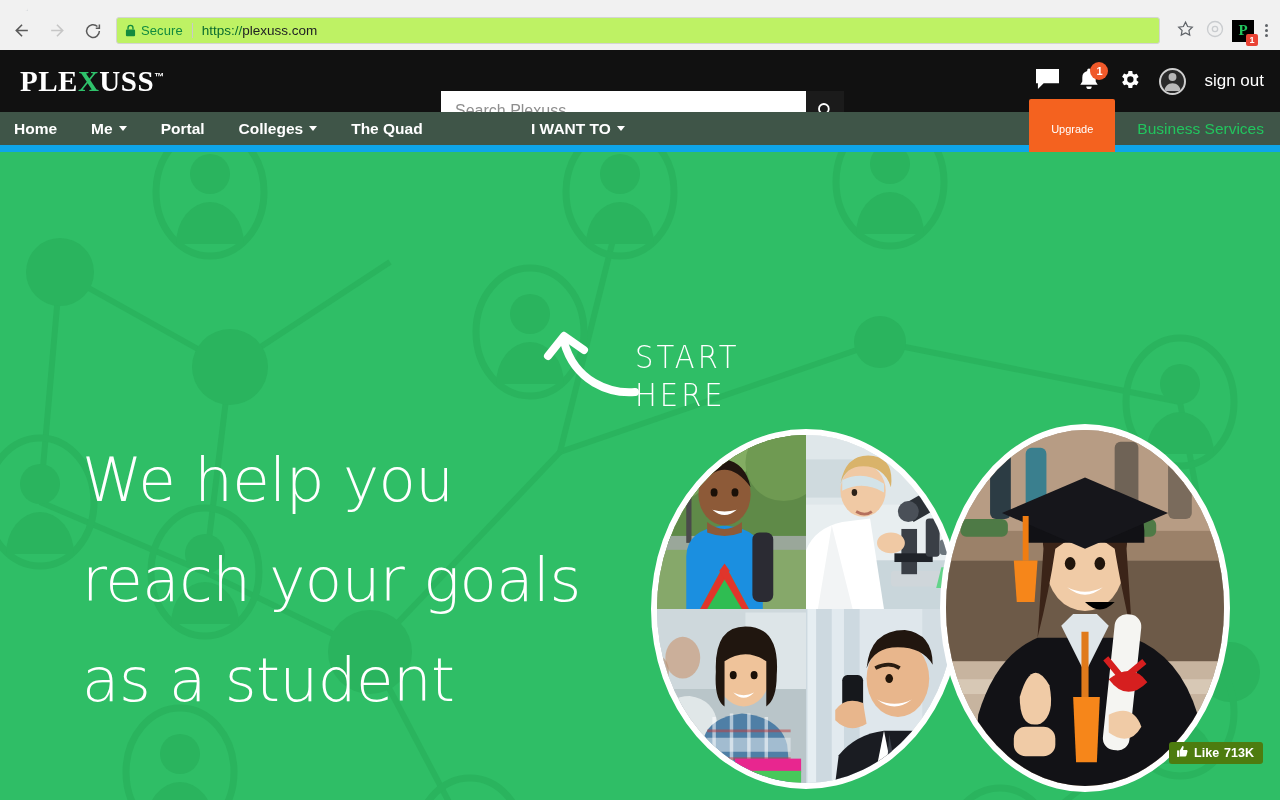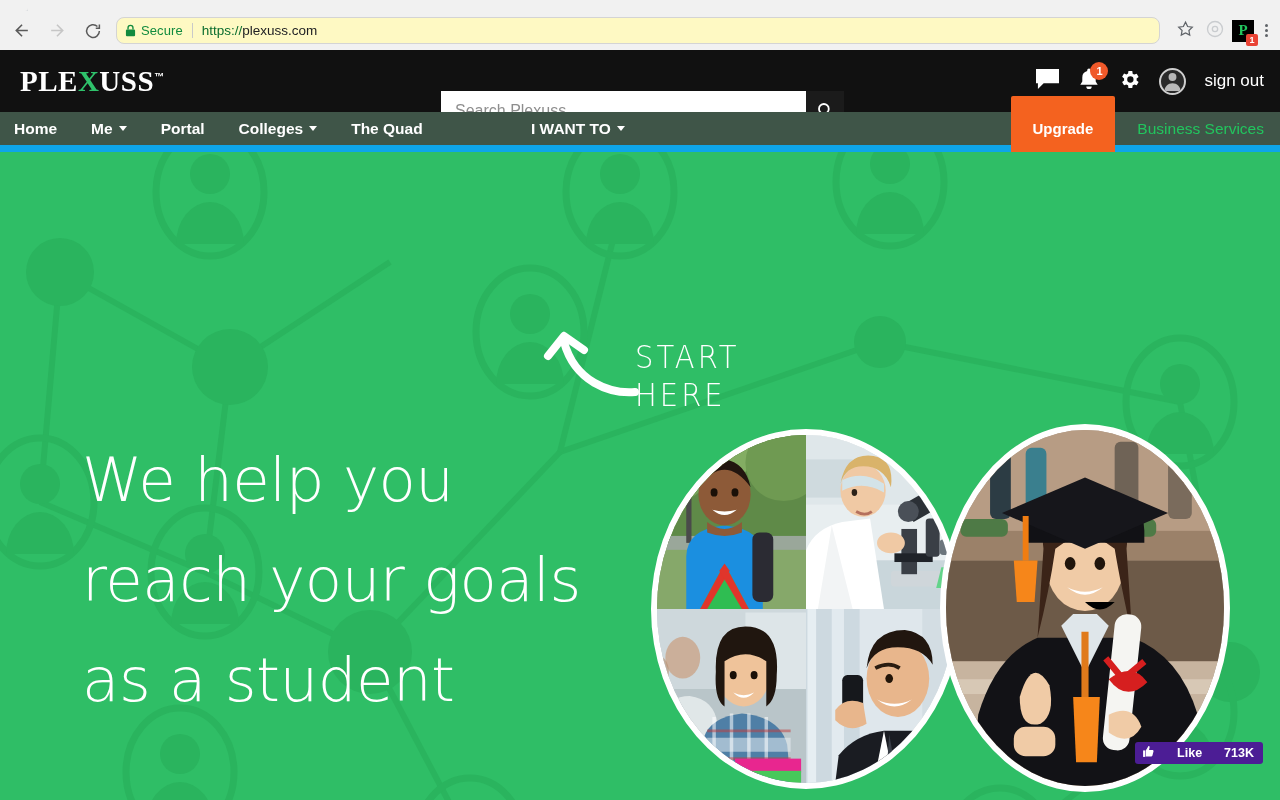--- a/index.html
+++ b/index.html
@@ -24,21 +24,21 @@
   }
   .nav-btn {
     width: 30px; height: 30px; margin-left: 6px;
     display: flex; align-items: center; justify-content: center;
     border-radius: 50%;
   }
   .nav-btn svg { display: block; }
 
   #omnibox-wrap { flex: 1; margin: 0 10px 0 8px; height: 27px; position: relative; }
   #omnibox {
-    height: 27px; background: #fef9c3; border: 1px solid #d4d4d4; border-radius: 8px;
+    height: 27px; background: #bef264; border: 1px solid #d4d4d4; border-radius: 3px;
     display: flex; align-items: center; padding: 0 8px;
   }
   #lock-icon { margin-right: 5px; display:flex; align-items:center; }
   #secure-text { color: #128b3e; font-size: 13px; letter-spacing: .1px; }
   #url-divider { width: 1px; height: 15px; background: #c9c9c9; margin: 0 9px; }
   #url-text { font-size: 13.5px; color: #202124; }
   #url-text .scheme { color: #0a6c2e; }
   #url-text .host { color: #202124; }
 
   .chrome-right { display: flex; align-items: center; padding-right: 6px; }
@@ -104,21 +104,21 @@
     cursor: pointer; white-space: nowrap; display: flex; align-items: center; gap: 6px;
   }
   .caret { width: 0; height: 0; border-left: 4.5px solid transparent; border-right: 4.5px solid transparent;
            border-top: 5px solid #ffffff; display: inline-block; }
   #nav-left { display: flex; align-items: center; }
   #nav-left .nav-item:nth-child(1){ margin-left: 14px; }
   #nav-left .nav-item { margin-right: 34px; }
   #nav-iwantto { position: absolute; left: 531px; }
   #nav-right { position: absolute; right: 16px; display: flex; align-items: center; gap: 22px; }
   #upgrade-btn {
-    background: #f4621f; color: #fff; font-size: 15px; font-weight: bold;
+    background: #f4621f; color: #fff; font-size: 11px; font-weight: normal;
     padding: 24px 22px; border: none; border-radius: 2px; cursor: pointer;
     font-family: "Liberation Sans", sans-serif;
   }
   #business-services { color: #22c55e; font-size: 15.5px; font-weight: normal; cursor: pointer; }
 
   
   #hero {
     position: relative; height: 648px; background: #2fbe66; overflow: hidden;
   }
   #hero-bg { position: absolute; inset: 0; }
@@ -149,22 +149,22 @@
     grid-template-columns: 1fr 1fr; grid-template-rows: 1fr 1fr; }
   #grad-circle {
     position: absolute; left: 940px; top: 272px; width: 290px; height: 368px;
     border-radius: 50%; border: 6px solid #ffffff; overflow: hidden; background: #ddd;
   }
 
   .photo { position: relative; overflow: hidden; }
 
   #fb-like {
     position: absolute; right: 17px; bottom: 36px;
-    background: #4c1d95; border-radius: 3px; height: 22px;
-    display: flex; align-items: center; gap: 22px; padding: 0 9px 0 7px;
+    background: #4d7c0f; border-radius: 3px; height: 22px;
+    display: flex; align-items: center; gap: 5px; padding: 0 9px 0 7px;
     color: #fff; font-size: 12.5px; font-weight: bold; cursor: pointer;
     font-family: "Liberation Sans", sans-serif;
   }
 </style>
 </head>
 <body>
 
 <div id="browser-chrome">
 
   <div id="tab-strip">

